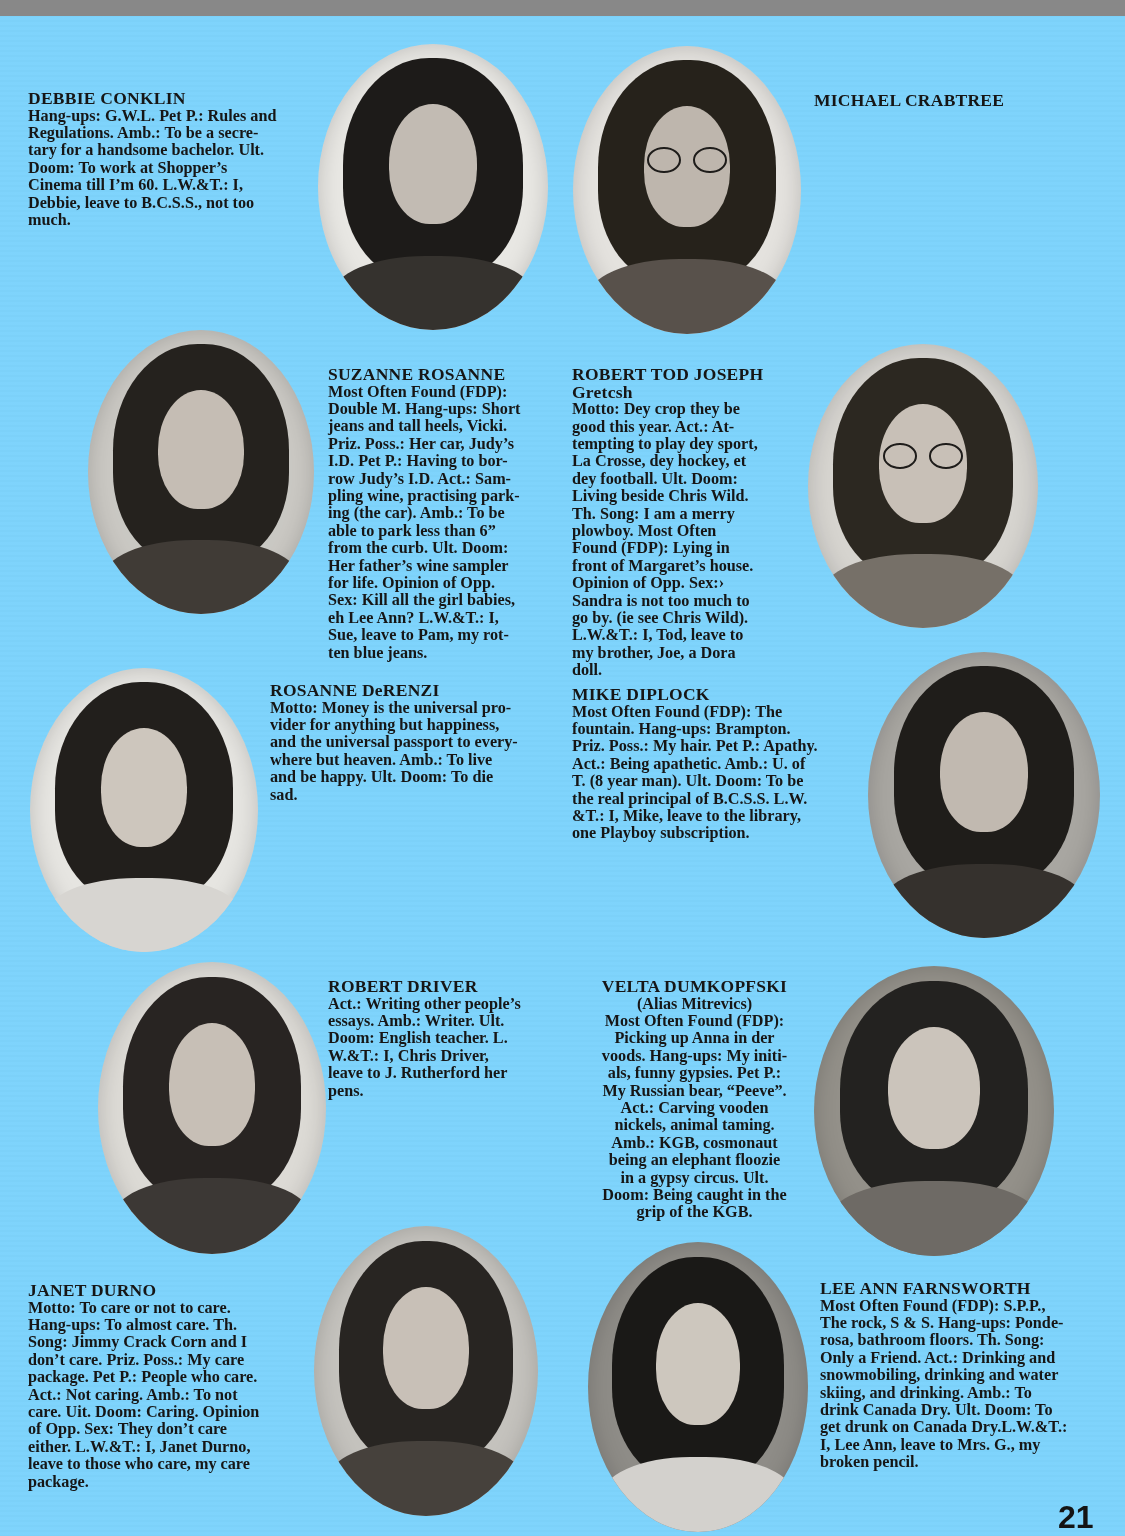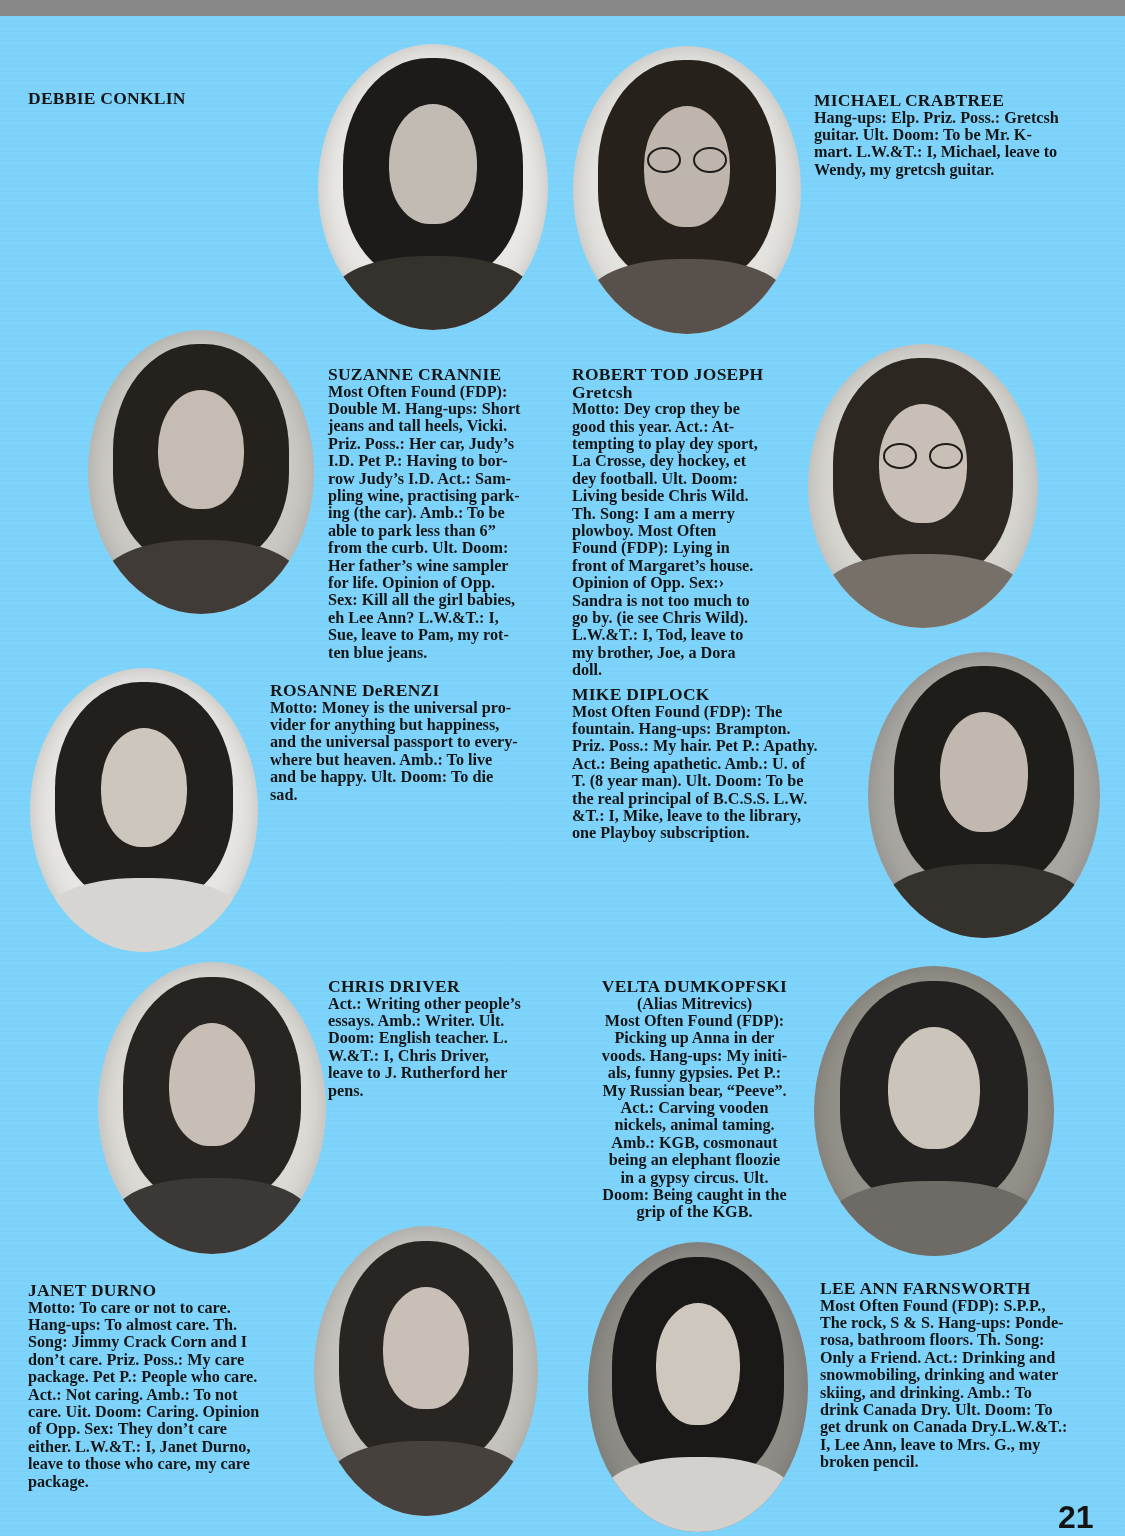--- a/index.html
+++ b/index.html
@@ -150,32 +150,35 @@
   </div>
 
   <div class="photo" style="left:588px; top:1226px; width:220px; height:290px; --bg:#8e8c87; --hair:#181715; --face:#cfc8bf; --torso:#d5d3cf;">
     <div class="hair"></div>
     <div class="face"></div>
     <div class="torso"></div>
   </div>
 
   <div class="entry" style="left:28px; top:74px; width:292px;">
     <div class="entry-name">DEBBIE CONKLIN</div>
+    <div class="entry-bio">Hang-ups: G.W.L. Pet P.: Rules and
+Regulations. Amb.: To be a secre-
+tary for a handsome bachelor. Ult.
+Doom: To work at Shopper’s
+Cinema till I’m 60. L.W.&amp;T.: I,
+Debbie, leave to B.C.S.S., not too
+much.</div>
   </div>
 
   <div class="entry" style="left:814px; top:76px; width:302px;">
     <div class="entry-name">MICHAEL CRABTREE</div>
-    <div class="entry-bio">Hang-ups: Elp. Priz. Poss.: Gretcsh
-guitar. Ult. Doom: To be Mr. K-
-mart. L.W.&amp;T.: I, Michael, leave to
-Wendy, my gretcsh guitar.</div>
   </div>
 
   <div class="entry" style="left:328px; top:350px; width:240px;">
-    <div class="entry-name">SUZANNE CRANNIE</div>
+    <div class="entry-name">SUZANNE ROSANNE</div>
     <div class="entry-bio">Most Often Found (FDP):
 Double M. Hang-ups: Short
 jeans and tall heels, Vicki.
 Priz. Poss.: Her car, Judy’s
 I.D. Pet P.: Having to bor-
 row Judy’s I.D. Act.: Sam-
 pling wine, practising park-
 ing (the car). Amb.: To be
 able to park less than 6”
 from the curb. Ult. Doom:
@@ -224,21 +227,21 @@
 fountain. Hang-ups: Brampton.
 Priz. Poss.: My hair. Pet P.: Apathy.
 Act.: Being apathetic. Amb.: U. of
 T. (8 year man). Ult. Doom: To be
 the real principal of B.C.S.S. L.W.
 &amp;T.: I, Mike, leave to the library,
 one Playboy subscription.</div>
   </div>
 
   <div class="entry" style="left:328px; top:962px; width:240px;">
-    <div class="entry-name">CHRIS DRIVER</div>
+    <div class="entry-name">ROBERT DRIVER</div>
     <div class="entry-bio">Act.: Writing other people’s
 essays. Amb.: Writer. Ult.
 Doom: English teacher. L.
 W.&amp;T.: I, Chris Driver,
 leave to J. Rutherford her
 pens.</div>
   </div>
 
   <div class="entry" style="left:572px; top:962px; width:245px;text-align:center;">
     <div class="entry-name">VELTA DUMKOPFSKI</div>

